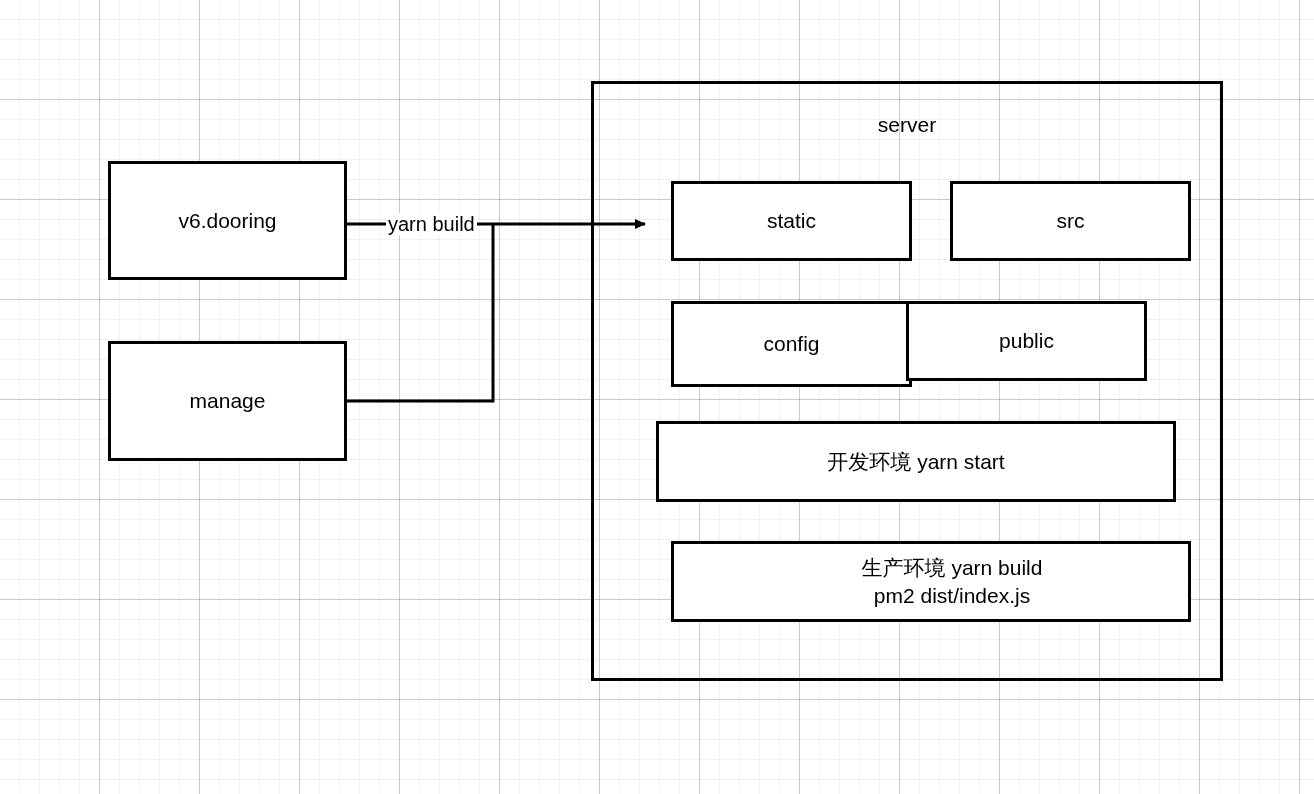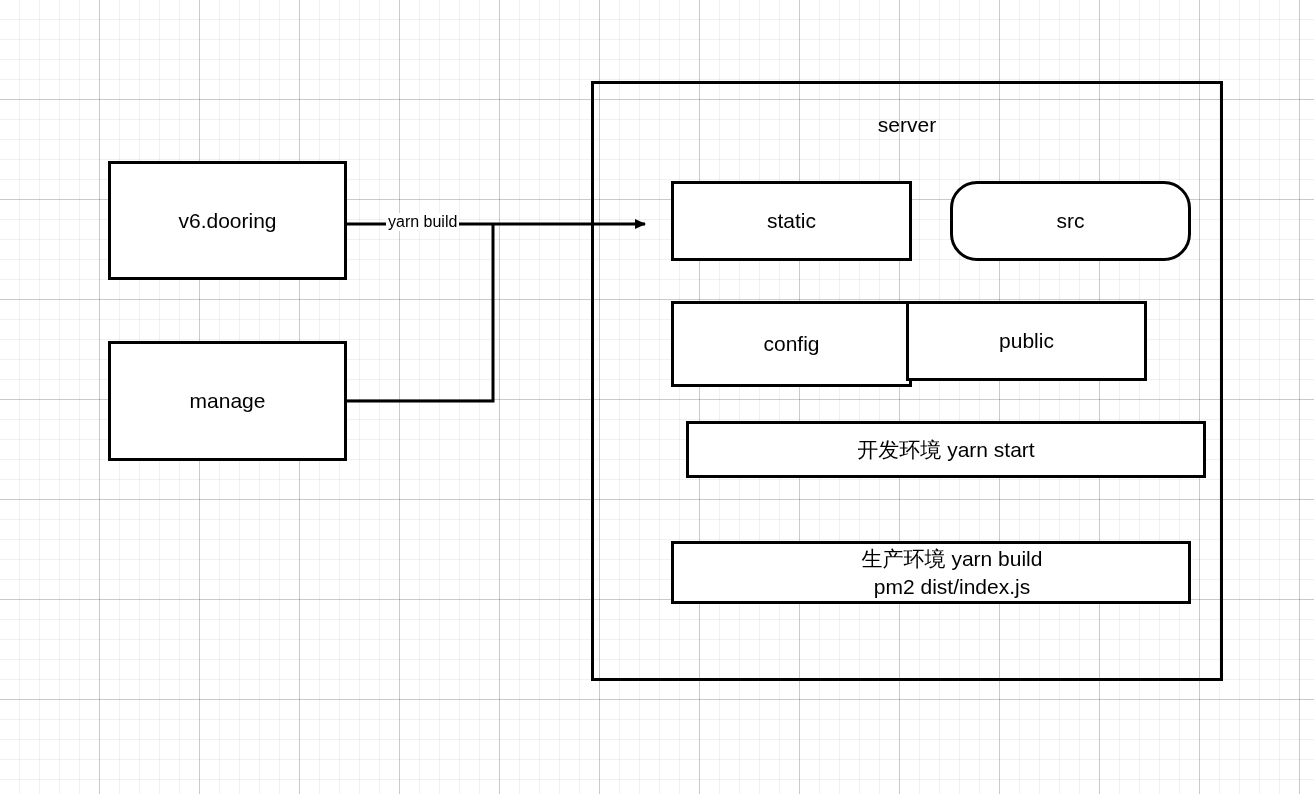--- a/index.html
+++ b/index.html
@@ -69,21 +69,21 @@
     right: 0;
     text-align: center;
     font-size: 21px;
     color: #000000;
   }
 
   .edge-label {
     position: absolute;
     background: #ffffff;
     color: #000000;
-    font-size: 16px;
+    font-size: 20px;
     line-height: 1;
     padding: 1px 2px;
     white-space: nowrap;
   }
 </style>
 </head>
 <body>
 
 <div id="canvas">
 
@@ -102,26 +102,26 @@
   <div class="container-node" id="server-container" style="left:591px; top:81px; width:632px; height:600px;">
     <div class="container-title" style="top:29px;">server</div>
   </div>
 
   <div class="node" style="left:92px; top:161px; width:239px; height:119px;">v6.dooring</div>
 
   <div class="node" style="left:655px; top:181px; width:241px; height:80px;">static</div>
 
   <div class="node" style="left:92px; top:341px; width:239px; height:120px;">manage</div>
 
-  <div class="node" style="left:934px; top:181px; width:241px; height:80px;border-radius:27px;">src</div>
+  <div class="node" style="left:934px; top:181px; width:241px; height:80px;">src</div>
 
   <div class="node" style="left:655px; top:301px; width:241px; height:86px;">config</div>
 
   <div class="node" style="left:890px; top:301px; width:241px; height:80px;">public</div>
 
-  <div class="node" style="left:670px; top:421px; width:520px; height:57px;">开发环境 yarn start</div>
+  <div class="node" style="left:640px; top:421px; width:520px; height:81px;">开发环境 yarn start</div>
 
-  <div class="node" style="left:655px; top:541px; width:520px; height:63px;padding-left:42px;">生产环境 yarn build
+  <div class="node" style="left:655px; top:541px; width:520px; height:81px;padding-left:42px;">生产环境 yarn build
 pm2 dist/index.js</div>
 
   <div class="edge-label" style="left:386px; top:213px;">yarn build</div>
 
 </div>
 
 </body></html>

